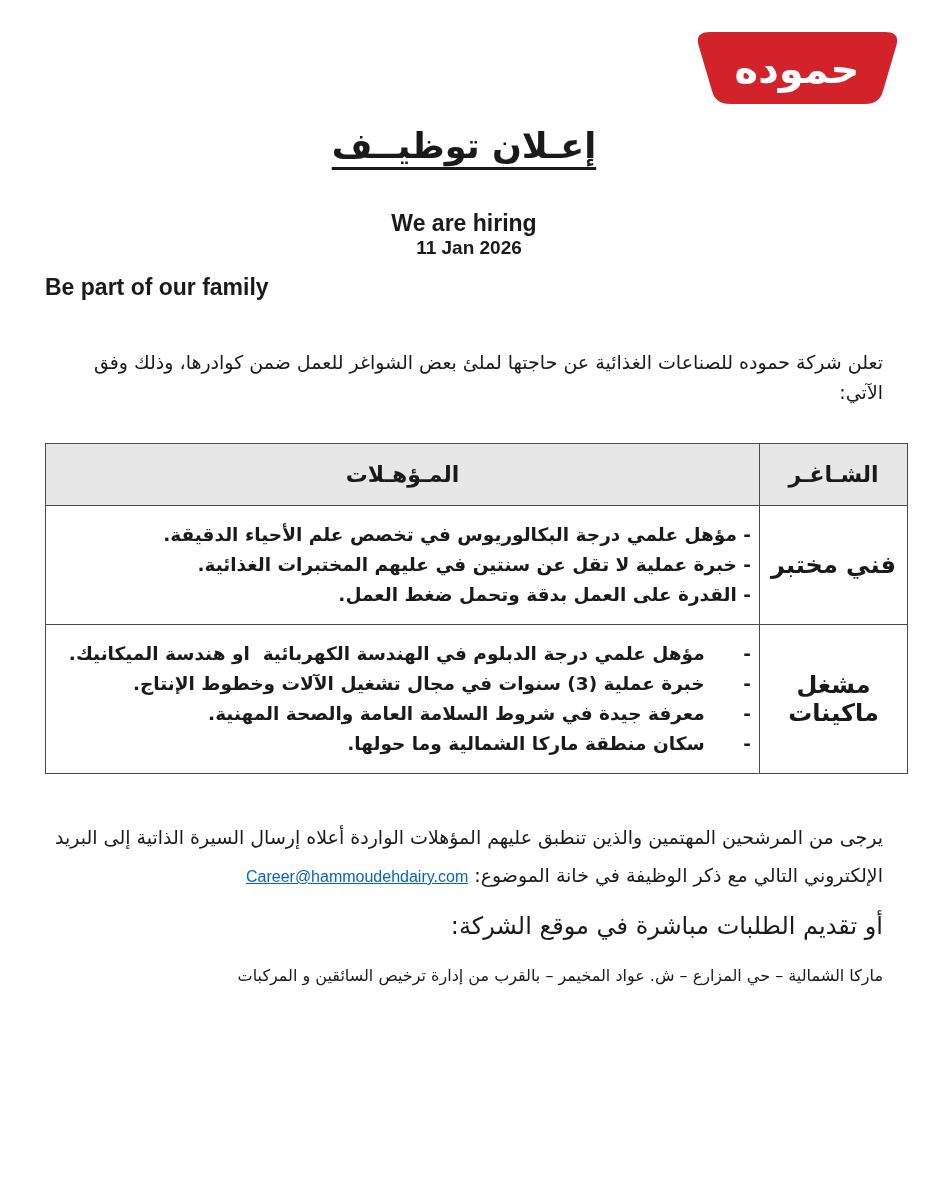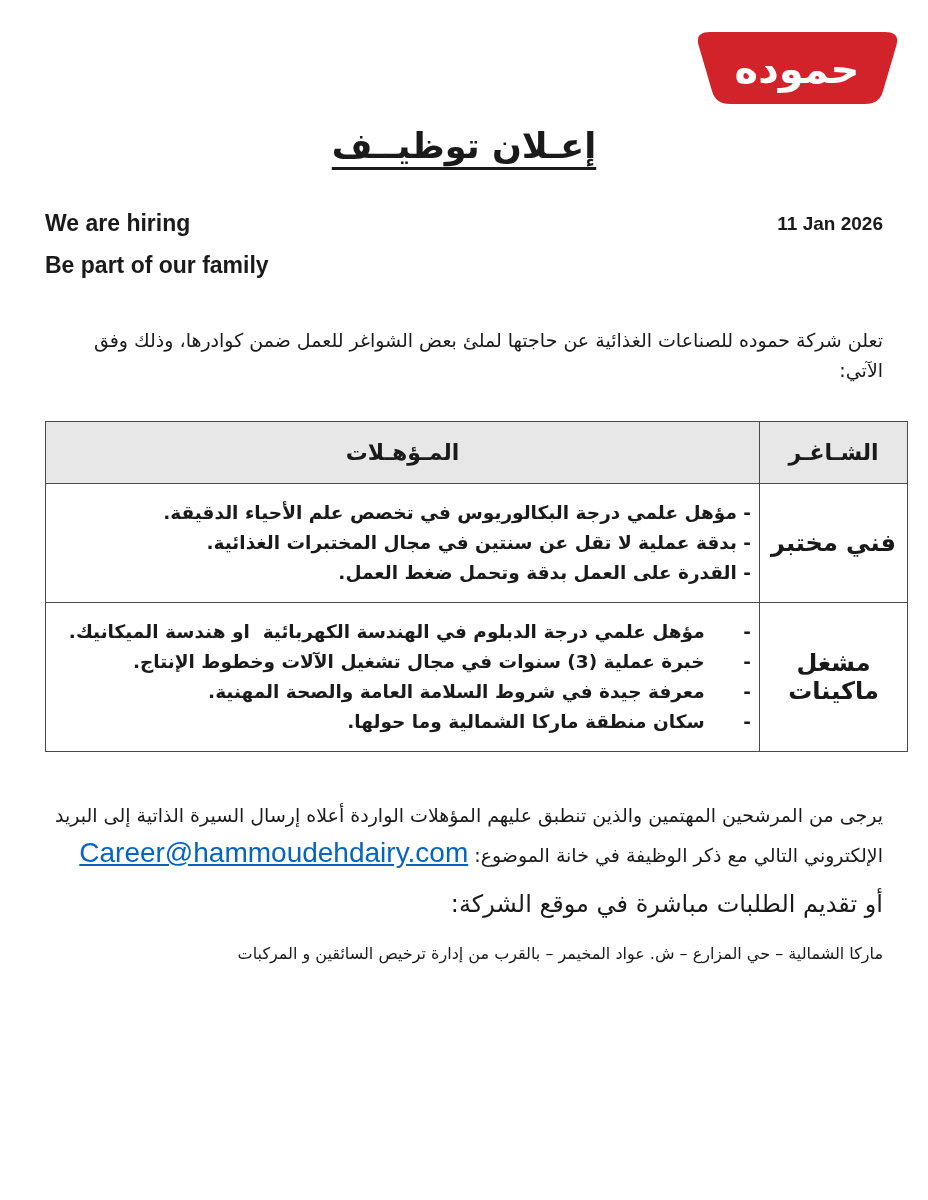--- a/index.html
+++ b/index.html
@@ -36,20 +36,21 @@
     text-decoration-thickness: 3px;
     direction: rtl;
   }
 
   
   .hire-row {
     display: flex;
     justify-content: space-between;
     align-items: center;
     margin-top: 44px;
+    flex-direction: column;
   }
   .hire-left {
     font-family: "Liberation Sans", "DejaVu Sans", sans-serif;
     font-size: 23px;
     font-weight: bold;
   }
   .hire-date {
     font-family: "Liberation Sans", "DejaVu Sans", sans-serif;
     font-size: 19px;
     font-weight: bold;
@@ -119,21 +120,21 @@
     font-size: 19px;
     line-height: 38px;
     margin-top: 44px;
   }
   .email-link {
     color: #0563c1;
     text-decoration: underline;
     direction: ltr;
     unicode-bidi: embed;
     font-family: "Liberation Sans", "DejaVu Sans", sans-serif;
-    font-size: 28px;
+    font-size: 16px;
     cursor: pointer;
   }
   .alt-line {
     direction: rtl;
     text-align: right;
     font-size: 24px;
     margin-top: 16px;
   }
   .address-line {
     direction: rtl;
@@ -174,21 +175,21 @@
       <tr>
         <th>الشـاغـر</th>
         <th>المـؤهـلات</th>
       </tr>
     </thead>
     <tbody>
       <tr class="row-1">
         <td class="vacancy-cell">فني مختبر</td>
         <td class="qual-cell">
           <div class="qual-line">- مؤهل علمي درجة البكالوريوس في تخصص علم الأحياء الدقيقة.</div>
-          <div class="qual-line">- بدقة عملية لا تقل عن سنتين في مجال المختبرات الغذائية.</div>
+          <div class="qual-line">- خبرة عملية لا تقل عن سنتين في عليهم المختبرات الغذائية.</div>
           <div class="qual-line">- القدرة على العمل بدقة وتحمل ضغط العمل.</div>
         </td>
       </tr>
       <tr class="row-2">
         <td class="vacancy-cell">مشغل ماكينات</td>
         <td class="qual-cell">
           <div class="qual-line">-      مؤهل علمي درجة الدبلوم في الهندسة الكهربائية  او هندسة الميكانيك.</div>
           <div class="qual-line">-      خبرة عملية (3) سنوات في مجال تشغيل الآلات وخطوط الإنتاج.</div>
           <div class="qual-line">-      معرفة جيدة في شروط السلامة العامة والصحة المهنية.</div>
           <div class="qual-line">-      سكان منطقة ماركا الشمالية وما حولها.</div>

